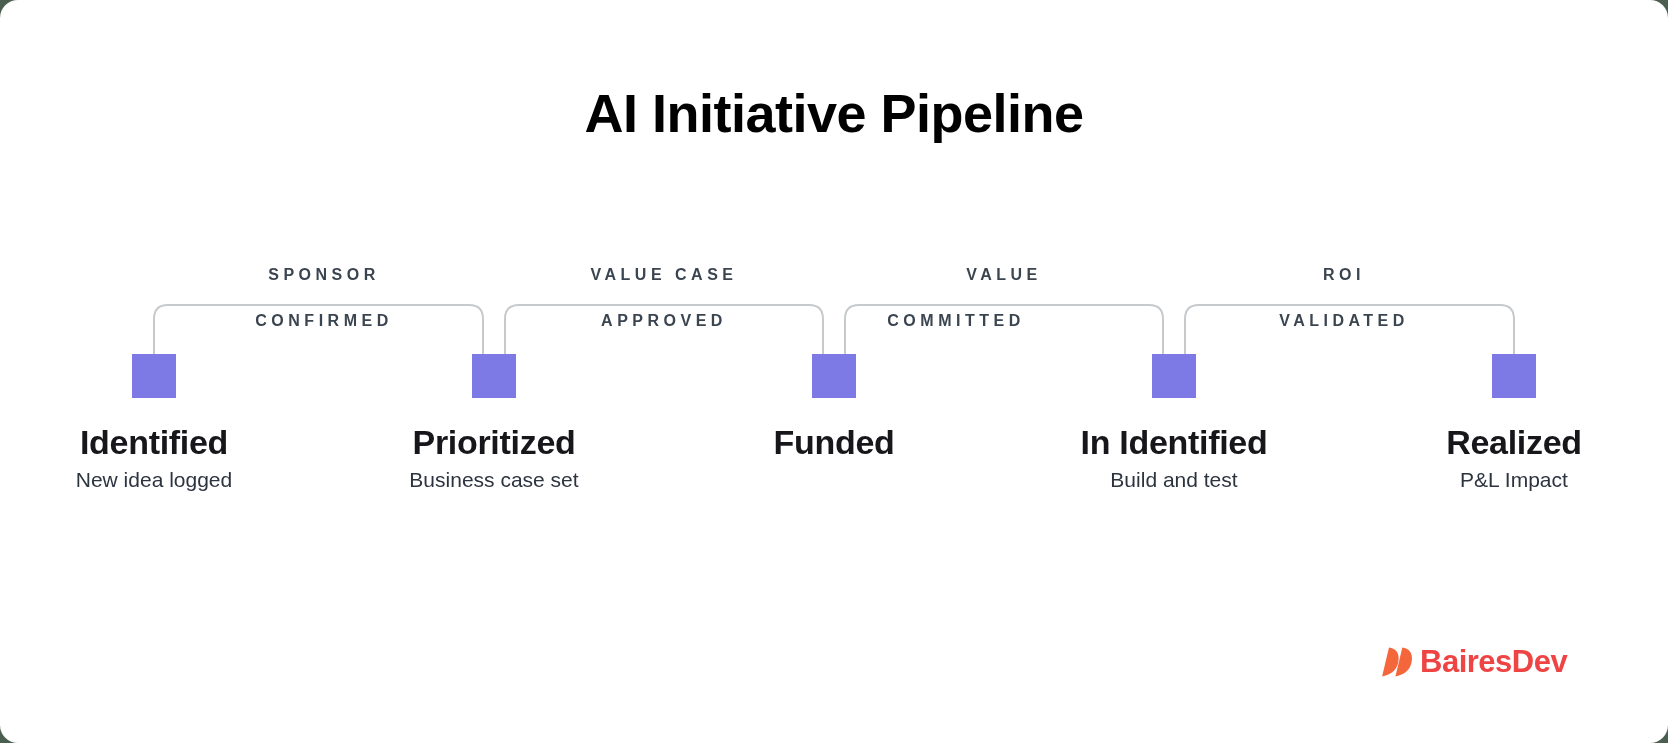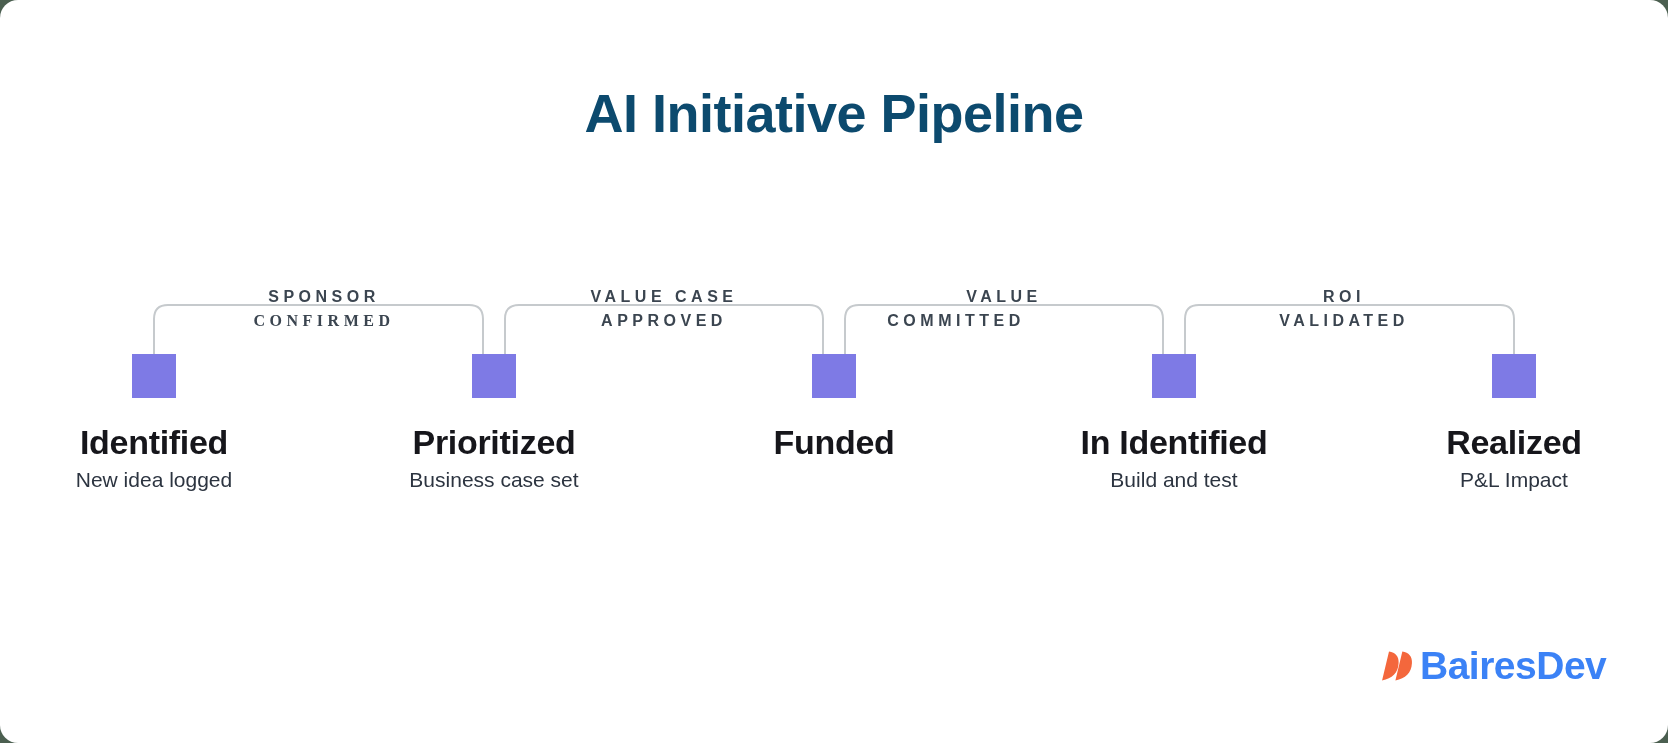--- a/index.html
+++ b/index.html
@@ -15,38 +15,38 @@
     border-radius:18px;
     overflow:hidden;
   }
   .title{
     position:absolute;
     top:82px;left:0;width:100%;
     text-align:center;
     font-size:54px;
     font-weight:700;
     letter-spacing:-0.5px;
-    color:#0c4a6e;
+    color:#000000;
     margin:0;
   }
   #connectors{
     position:absolute;top:0;left:0;width:1668px;height:743px;
   }
   .transition-label{
     position:absolute;
     transform:translateX(-50%);
     text-align:center;
     color:#3B4550;
     font-size:16px;
     font-weight:600;
     letter-spacing:4.5px;
     line-height:20px;
     white-space:nowrap;
   }
-  .t1{top:287px;text-align:right;}
+  .t1{top:265px;text-align:right;}
   .t2{top:311px;}
   .stage{
     position:absolute;
     top:354px;
     width:380px;
     text-align:center;
   }
   .stage-square{
     width:44px;height:44px;
     margin:0 auto;
@@ -70,43 +70,43 @@
   .logo{
     position:absolute;
     left:1381px;
     top:644px;
     display:flex;
     align-items:center;
     gap:7px;
   }
   .logo-mark{width:32px;height:30px;display:block;}
   .logo-text{
-    font-size:39px;
+    font-size:31px;
     font-weight:700;
     letter-spacing:-0.5px;
-    color:#3b82f6;
+    color:#ef4444;
   }
 </style>
 </head>
 <body>
 
 <div class="canvas">
 
   <h1 class="title">AI Initiative Pipeline</h1>
 
   <svg id="connectors" width="1668" height="743" viewBox="0 0 1668 743" fill="none">
       <path d="M 154 354 L 154 319 Q 154 305 168 305 L 469 305 Q 483 305 483 319 L 483 354" stroke="#C6CACD" stroke-width="2" fill="none"></path>
       <path d="M 505 354 L 505 319 Q 505 305 519 305 L 809 305 Q 823 305 823 319 L 823 354" stroke="#C6CACD" stroke-width="2" fill="none"></path>
       <path d="M 845 354 L 845 319 Q 845 305 859 305 L 1149 305 Q 1163 305 1163 319 L 1163 354" stroke="#C6CACD" stroke-width="2" fill="none"></path>
       <path d="M 1185 354 L 1185 319 Q 1185 305 1199 305 L 1500 305 Q 1514 305 1514 319 L 1514 354" stroke="#C6CACD" stroke-width="2" fill="none"></path>
     </svg>
 
   <div id="transitions">
       <div class="transition-label t1" style="left: 324px;">SPONSOR</div>
-      <div class="transition-label t2" style="left: 324px; font-family: Liberation Serif, serif;">CONFIRMED</div>
+      <div class="transition-label t2" style="left: 324px;">CONFIRMED</div>
       <div class="transition-label t1" style="left: 664px;">VALUE CASE</div>
       <div class="transition-label t2" style="left: 664px; text-align: right;">APPROVED</div>
       <div class="transition-label t1" style="left: 1004px;">VALUE</div>
       <div class="transition-label t2" style="left: 956px;">COMMITTED</div>
       <div class="transition-label t1" style="left: 1344px;">ROI</div>
       <div class="transition-label t2" style="left: 1344px;">VALIDATED</div>
     </div>
 
   <div id="stages">
       <div class="stage" style="left: -36px;">

